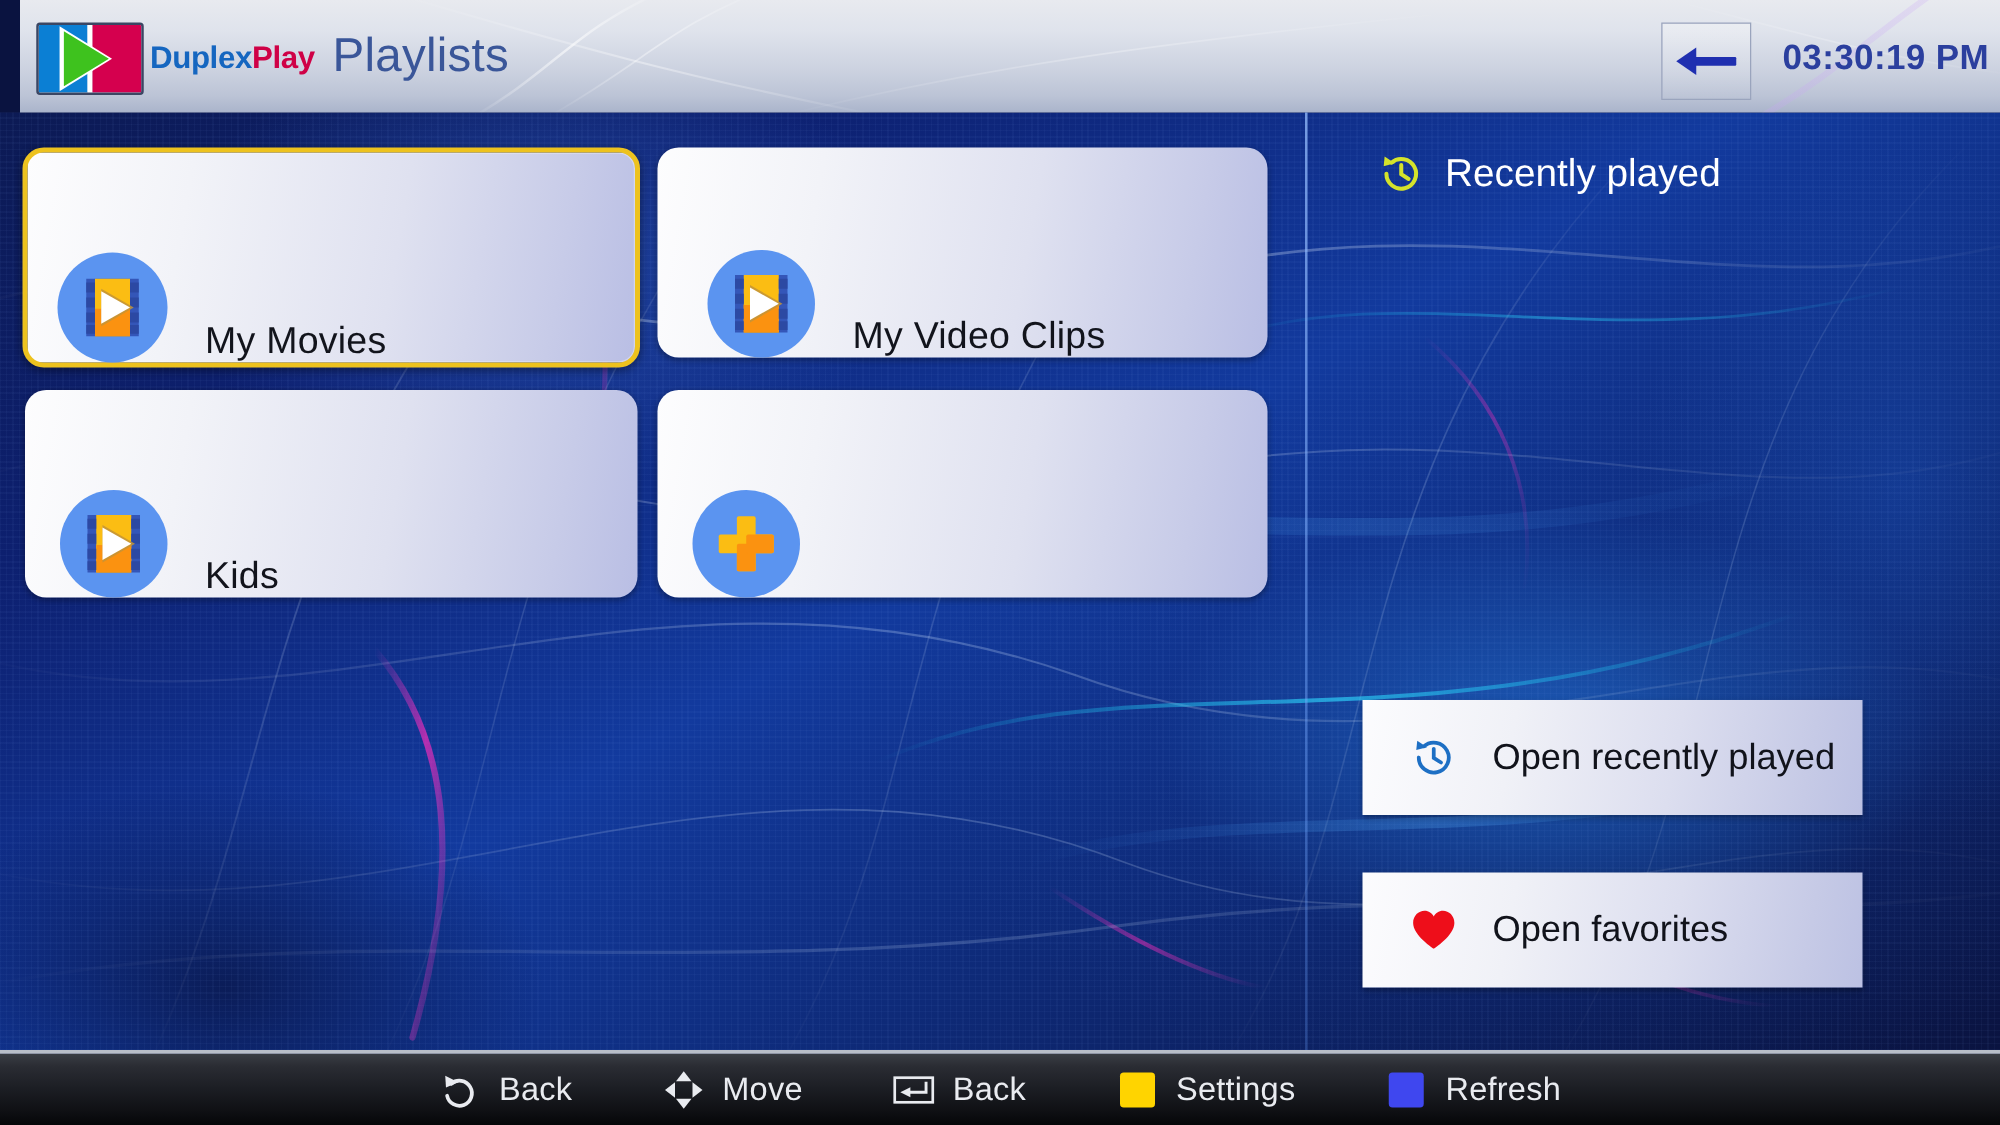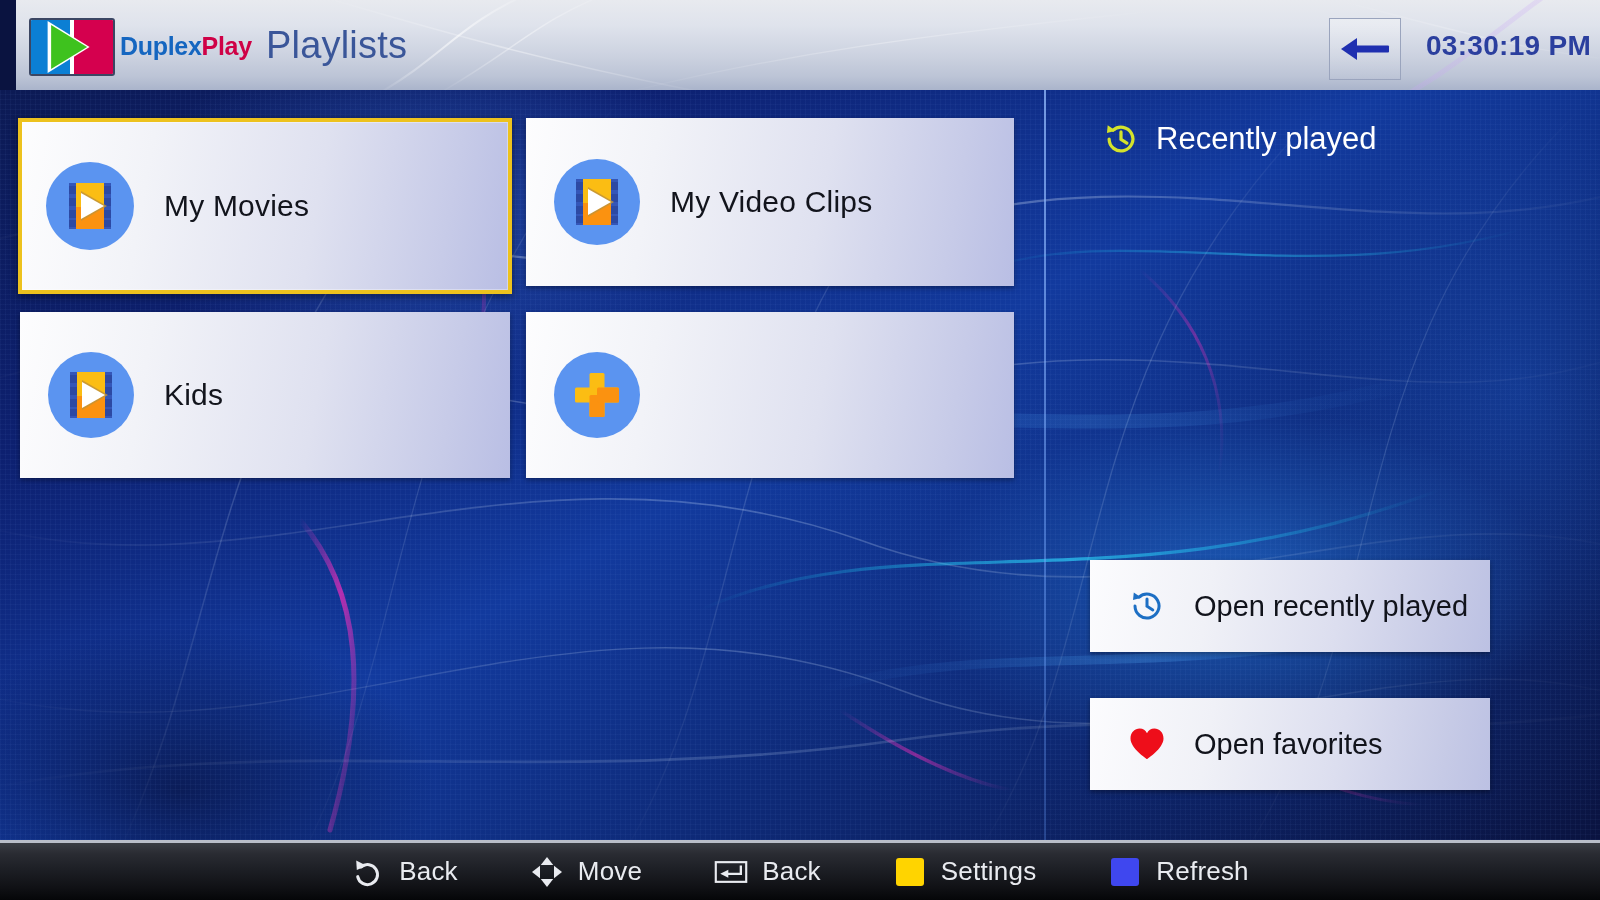--- a/index.html
+++ b/index.html
@@ -94,35 +94,36 @@
   
   .main-area { position:absolute; left:0; top:90px; width:1044px; height:750px; }
   .divider {
     position:absolute; left:1044px; top:90px; width:2px; height:750px;
     background:linear-gradient(180deg, rgba(150,190,255,0.75), rgba(120,170,255,0.45) 60%, rgba(90,140,230,0.3));
   }
 
   .tile {
     position:absolute;
     background:linear-gradient(100deg,#fdfdfe 0%, #f2f3f8 26%, #dfe1f0 60%, #c7cbe8 86%, #b9bee4 100%);
-    display:flex; align-items:center;
+    display:flex; align-items:flex-end;
     box-shadow:0 2px 5px rgba(0,0,0,0.35);
+    border-radius:17px;
   }
   .tile.focused {
     border:4px solid #edc21e;
     box-shadow:0 0 0 1px rgba(255,255,255,0.35) inset, 0 2px 8px rgba(0,0,0,0.45);
   }
   .tile .ic { margin-left:28px; flex:none; }
   .tile.focused .ic { margin-left:24px; }
   .tile .lbl {
     font-size:30px; color:#12141c; margin-left:30px; letter-spacing:0.2px;
   }
 
   .t0 { left:18px;  top:28px;  width:494px; height:176px; }
-  .t1 { left:526px; top:28px;  width:488px; height:168px; }
+  .t1 { left:526px; top:28px;  width:488px; height:168px;padding-left:12px; }
   .t2 { left:20px;  top:222px; width:490px; height:166px; }
   .t3 { left:526px; top:222px; width:488px; height:166px; }
 
   
   .circ {
     width:88px; height:88px; border-radius:50%;
     background:#5b94f0;
     position:relative;
     display:flex; align-items:center; justify-content:center;
   }

